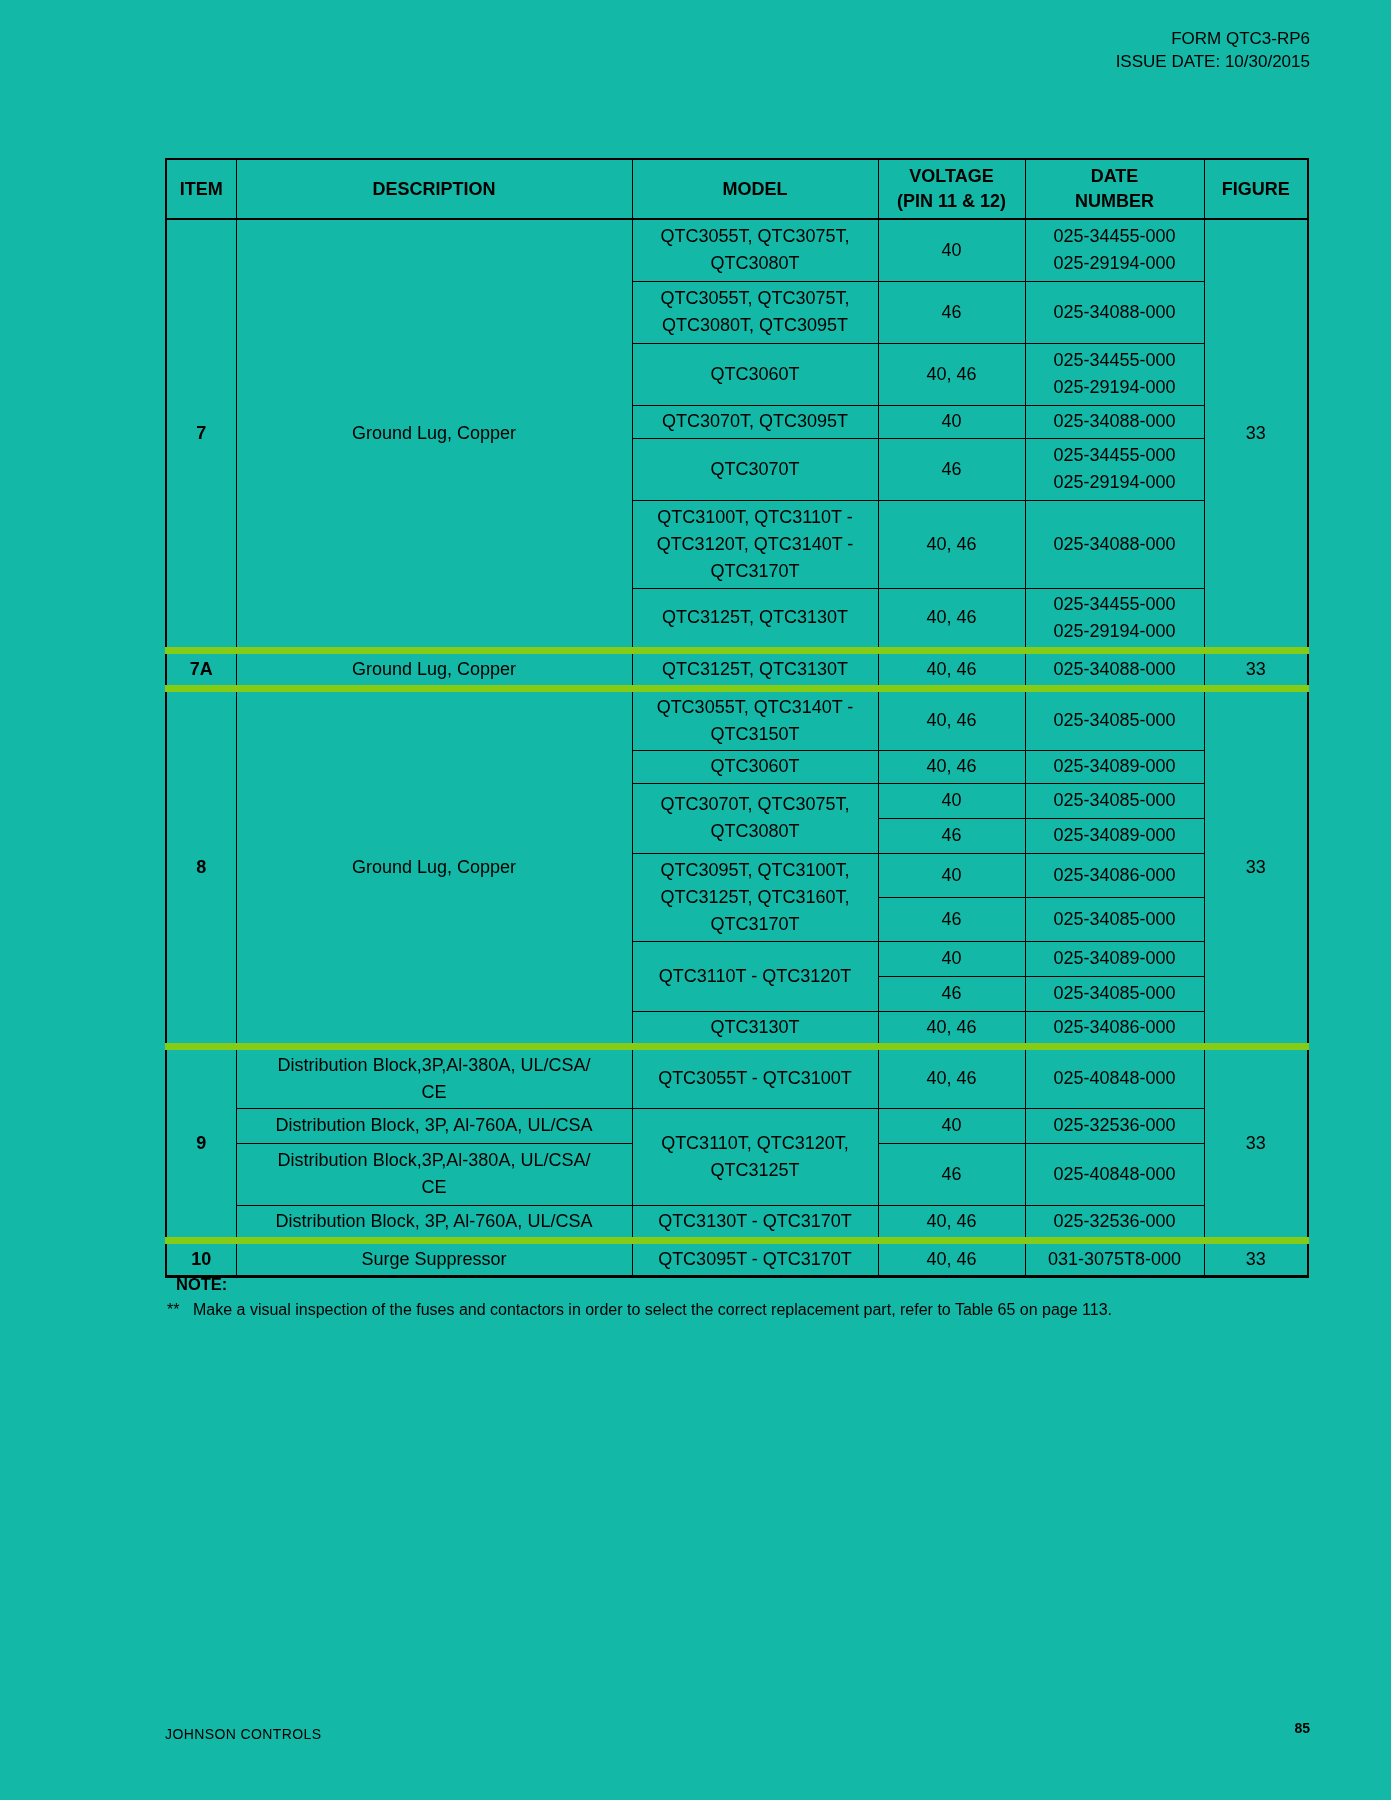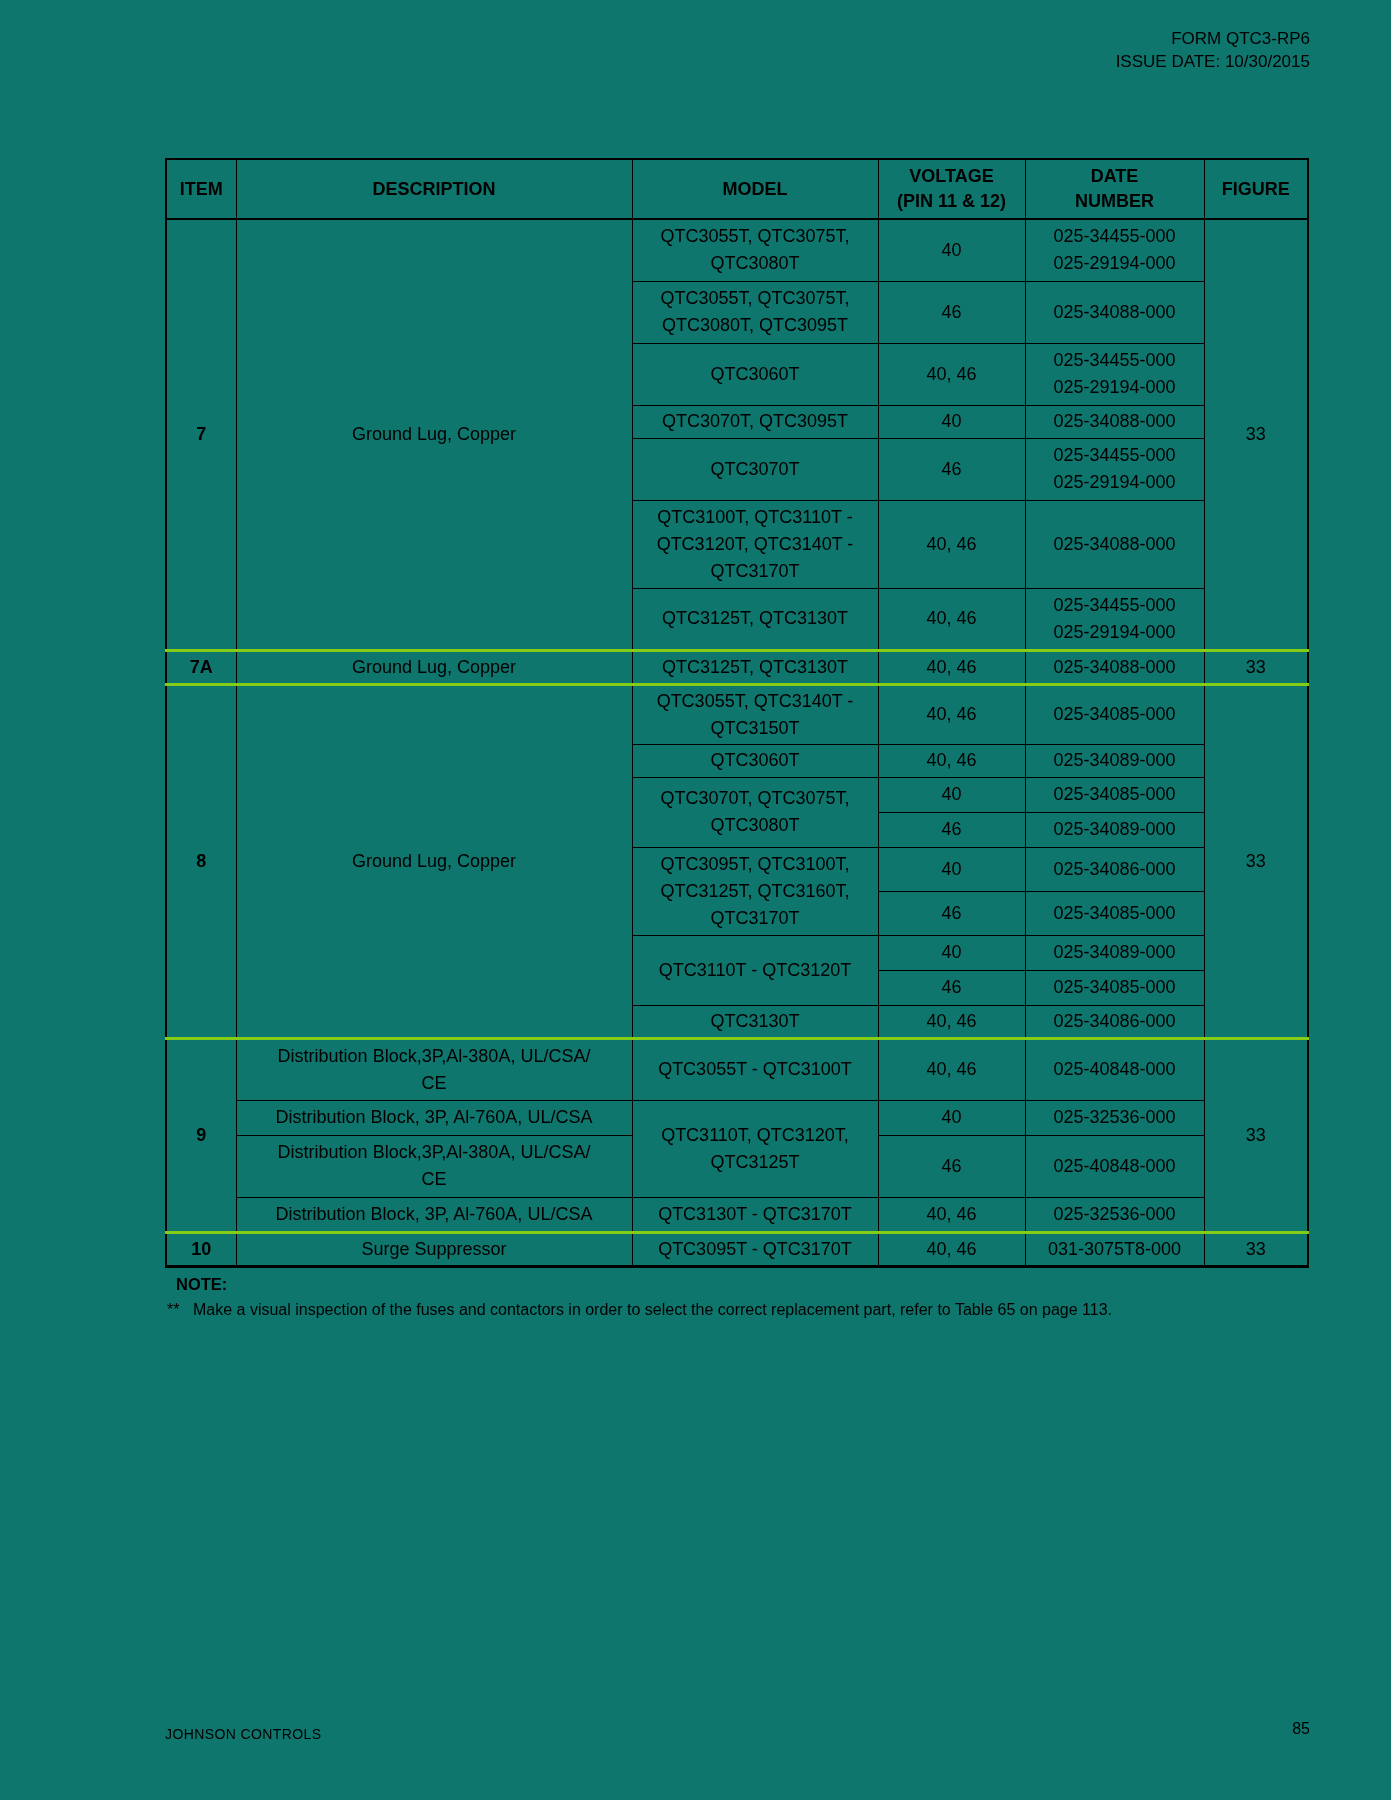--- a/index.html
+++ b/index.html
@@ -1,37 +1,37 @@
 <!DOCTYPE html>
 <html><head>
 <meta charset="utf-8">
 <style>
   html,body{margin:0;padding:0;background:#ffffff;}
-  .page{position:relative;width:1391px;height:1800px;background:#0f766e;
+  .page{position:relative;width:1391px;height:1800px;background:#14b8a6;
         font-family:"Liberation Sans", sans-serif;color:#000;overflow:hidden;}
   .doc-header{position:absolute;top:27px;right:81px;text-align:right;
               font-size:17px;line-height:23px;}
   .table-title{position:absolute;top:101px;left:165px;font-size:18px;letter-spacing:0.3px;white-space:nowrap;}
   .table-title .ttl-label{font-weight:bold;}
   table.parts{position:absolute;top:158px;left:165px;width:1142px;
               border-collapse:collapse;table-layout:fixed;border:2px solid #000;border-bottom:3px solid #000;padding-left:34px;}
   table.parts th, table.parts td{border:1px solid #000;font-size:18px;line-height:27px;
               padding:2px 8px;text-align:center;vertical-align:middle;overflow:hidden;}
   table.parts th{font-weight:bold;line-height:25px;border-bottom:2px solid #000;padding:4px 2px;}
   td.item-col{font-weight:bold;}
   td.desc-col{text-align:left;padding-left:12px;}
-  tr.sep td{border-top:3px solid #84cc16;}
+  tr.sep td{border-top:7px solid #84cc16;}
   .rh33{height:33px}.rh35{height:35px}.rh44{height:44px}.rh54{height:54px}
   .rh60{height:60px}.rh62{height:62px}.rh88{height:88px}
   .notes{position:absolute;top:1272px;left:167px;width:1145px;font-size:16px;line-height:25px;}
   .notes .note-head{font-weight:bold;font-size:16.5px;margin-left:9px;}
   .note-line{white-space:nowrap;}
   .note-marker{display:inline-block;width:26px;}
   .footer-company{position:absolute;left:165px;top:1726px;font-size:14px;letter-spacing:0.4px;}
-  .footer-page{position:absolute;right:81px;top:1720px;font-size:16px;font-weight:normal;}
+  .footer-page{position:absolute;right:81px;top:1720px;font-size:14px;font-weight:bold;}
 </style>
 </head>
 <body>
 
 <div class="page">
 
   <div class="doc-header">
     <div>FORM QTC3-RP6</div>
     <div>ISSUE DATE: 10/30/2015</div>
   </div>

